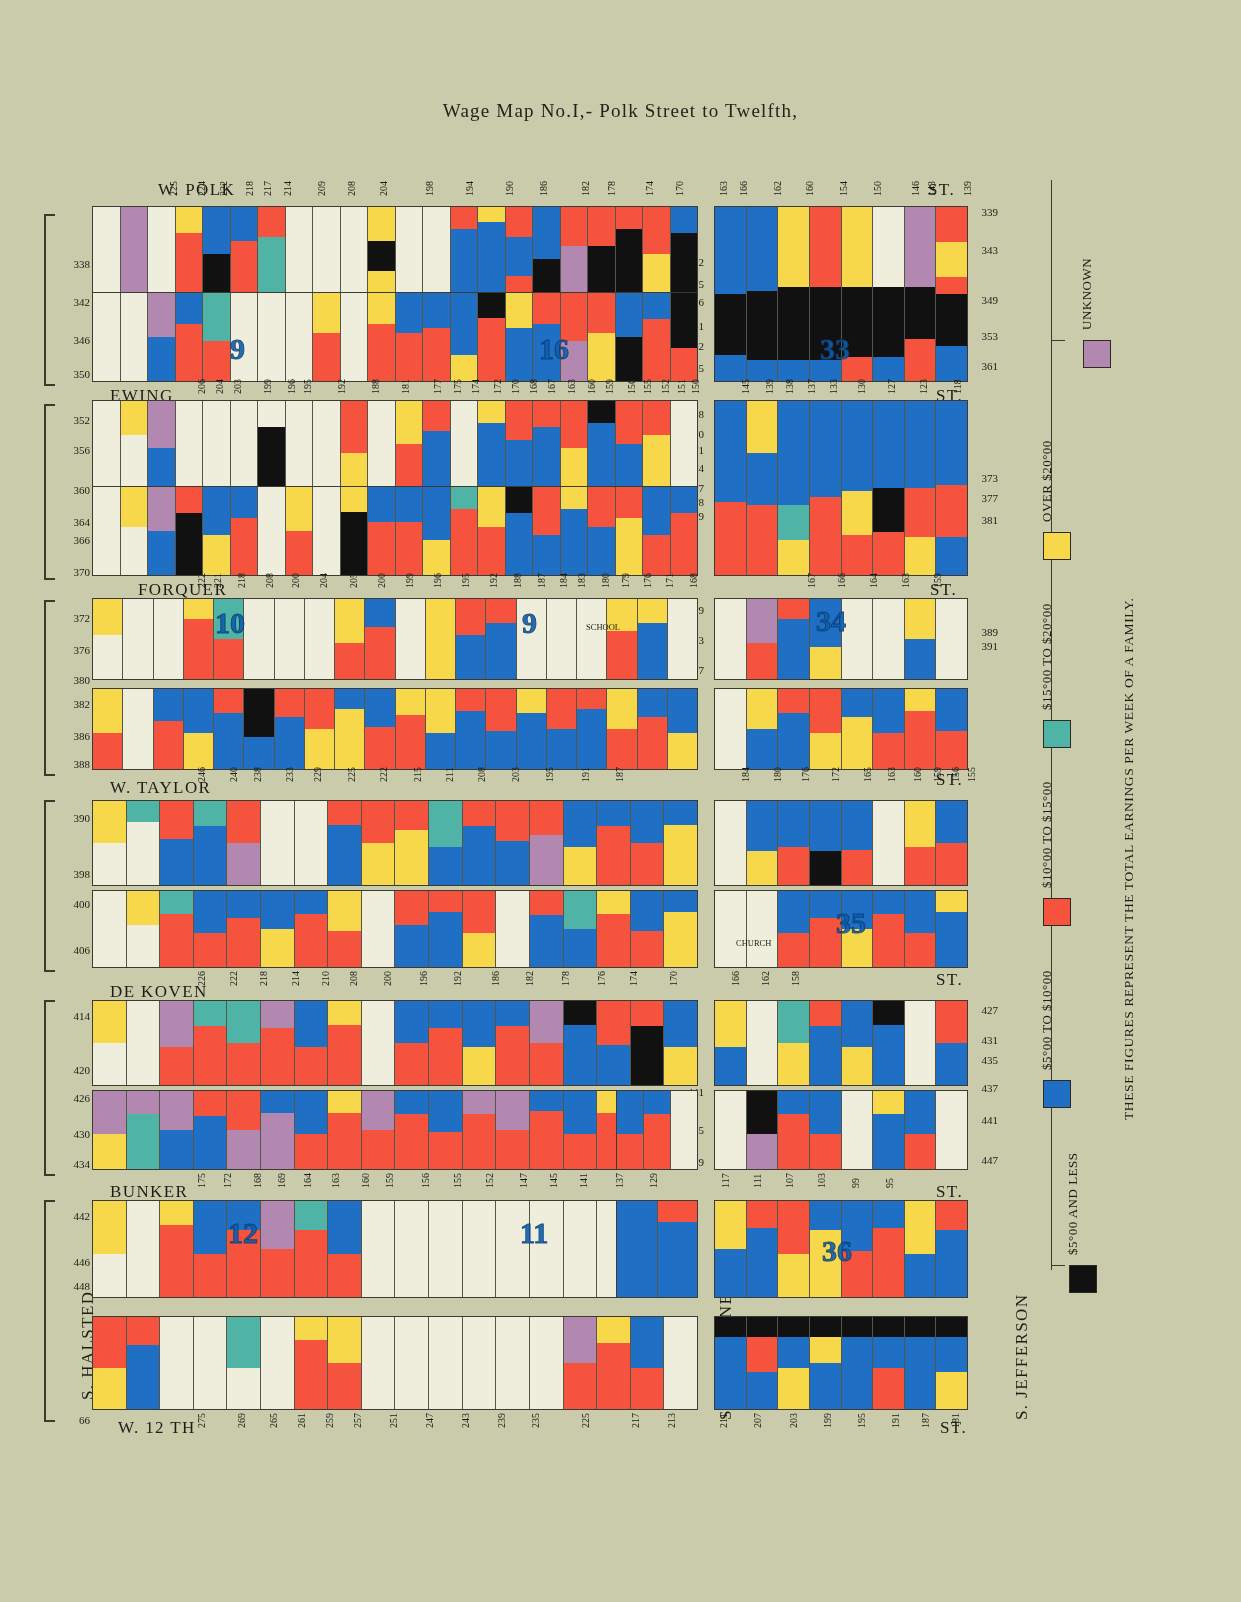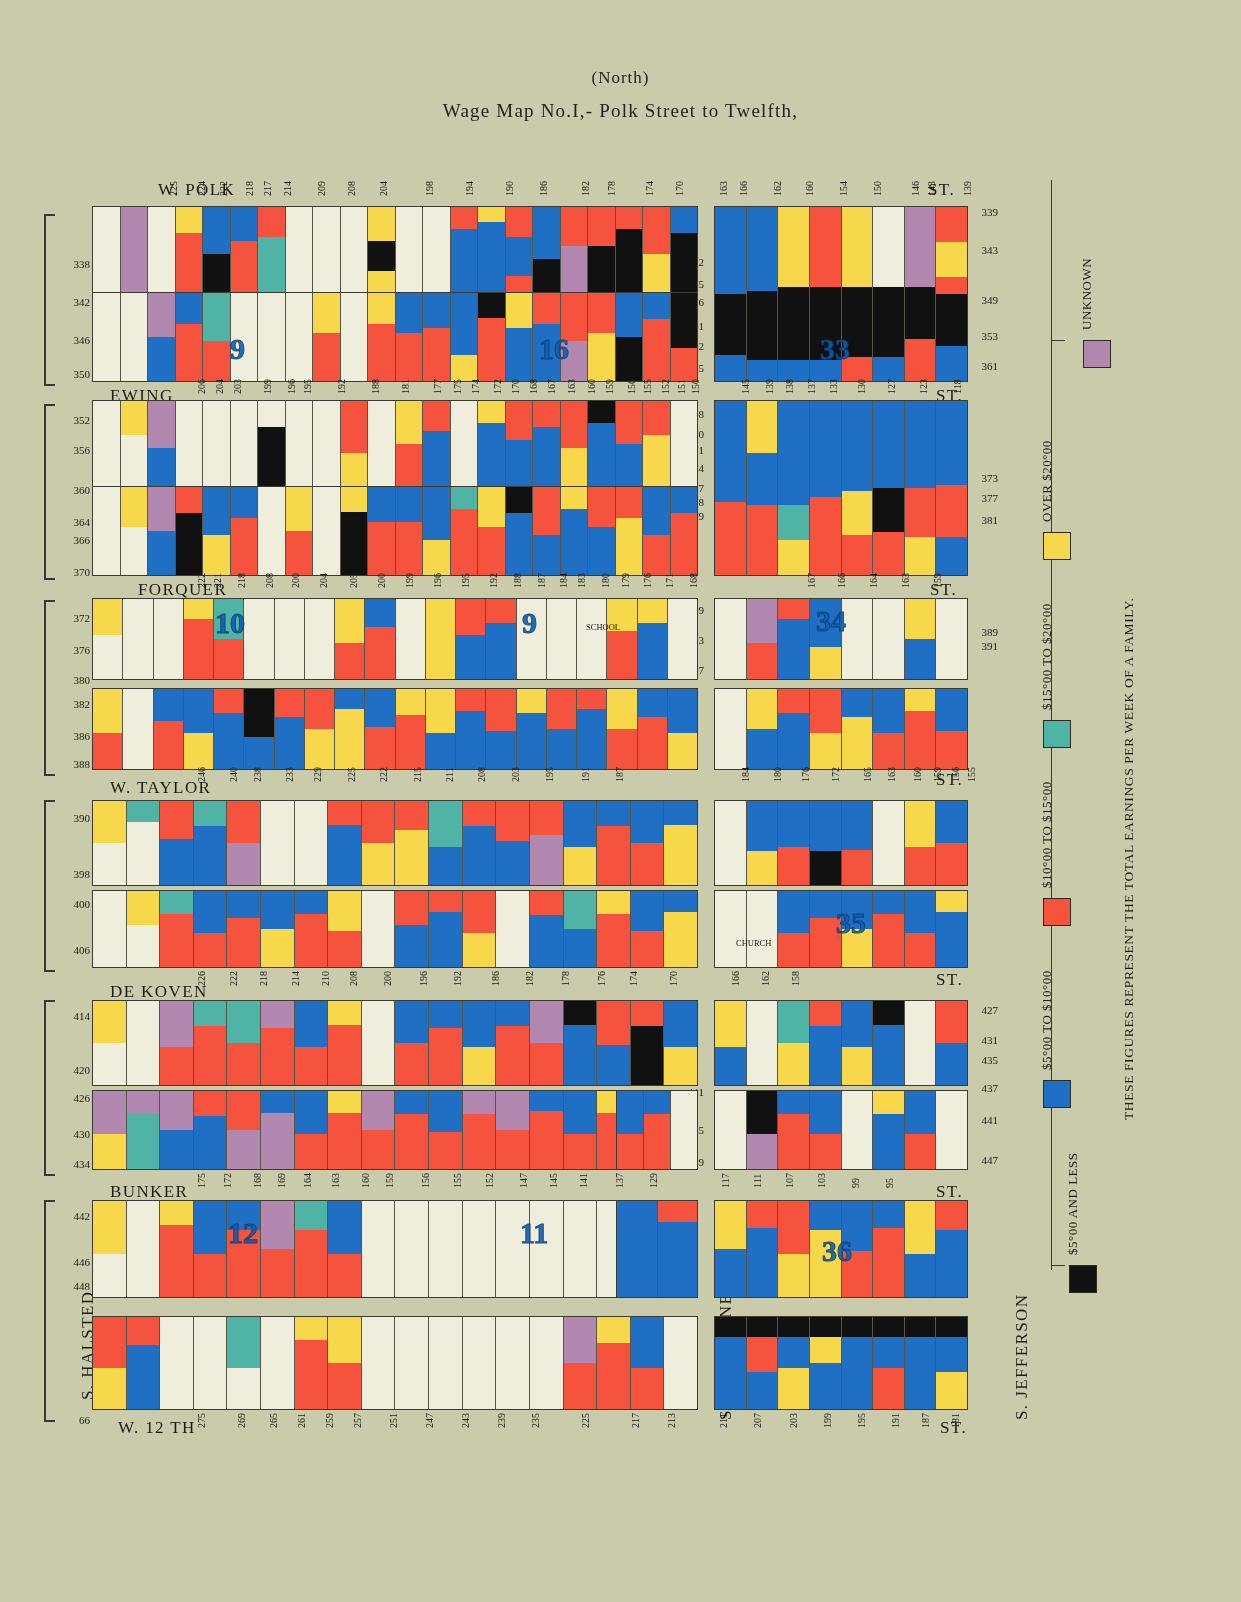--- a/index.html
+++ b/index.html
@@ -132,21 +132,20 @@
   .schoollabel{
     position:absolute;font-family:"Liberation Serif",serif;font-size:8.5px;
     color:#1b1b15;
   }
 </style>
 </head>
 <body>
 
 <div class="page">
 
-  <div class="north">(North)</div>
 
   <div class="title">
     <span class="l1">Wage Map No.I,- Polk Street to Twelfth,</span>
   </div>
 
 
   <div class="stname" style="left:124px;top:180px;margin-left:34px;">W. POLK</div>
   <div class="stname" style="left:928px;top:180px;">ST.</div>
 
   <div class="stname" style="left:110px;top:386px;">EWING</div>

